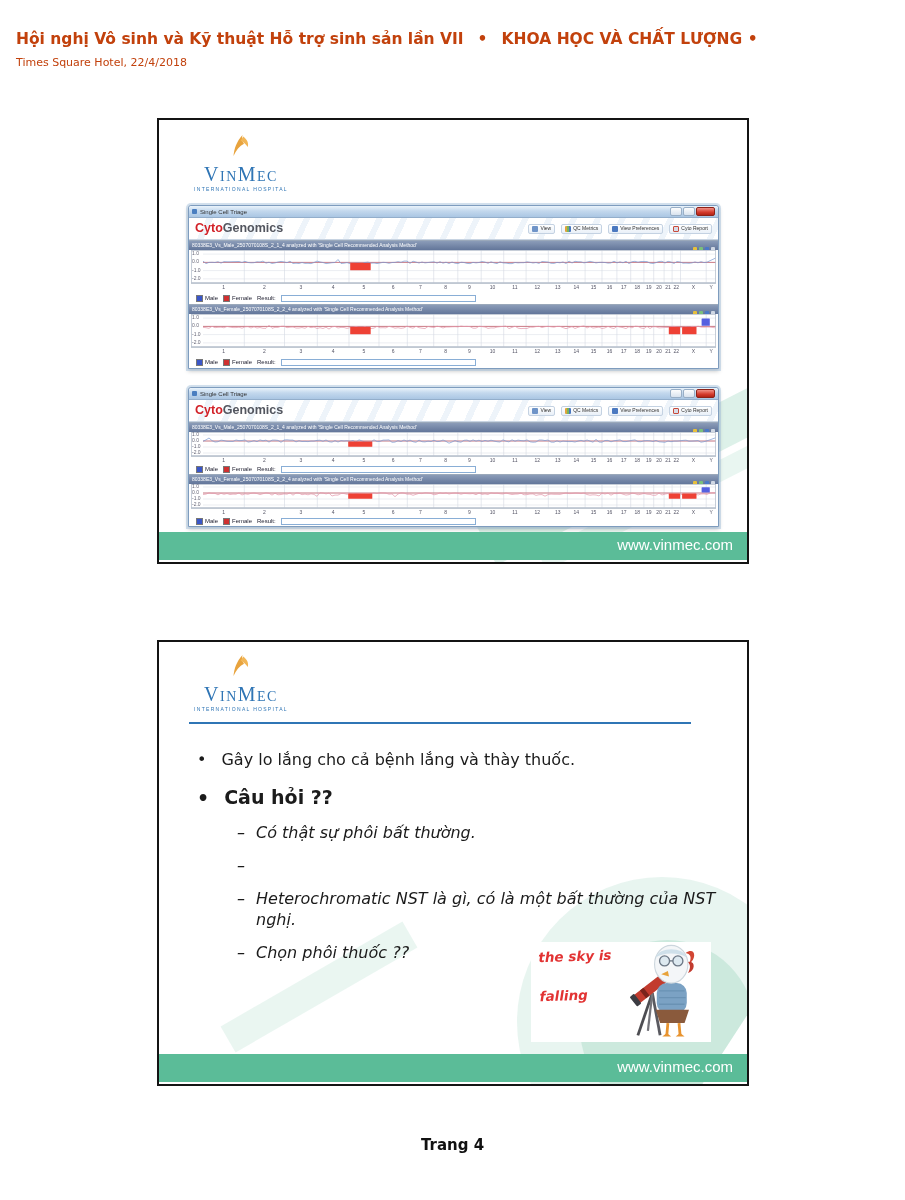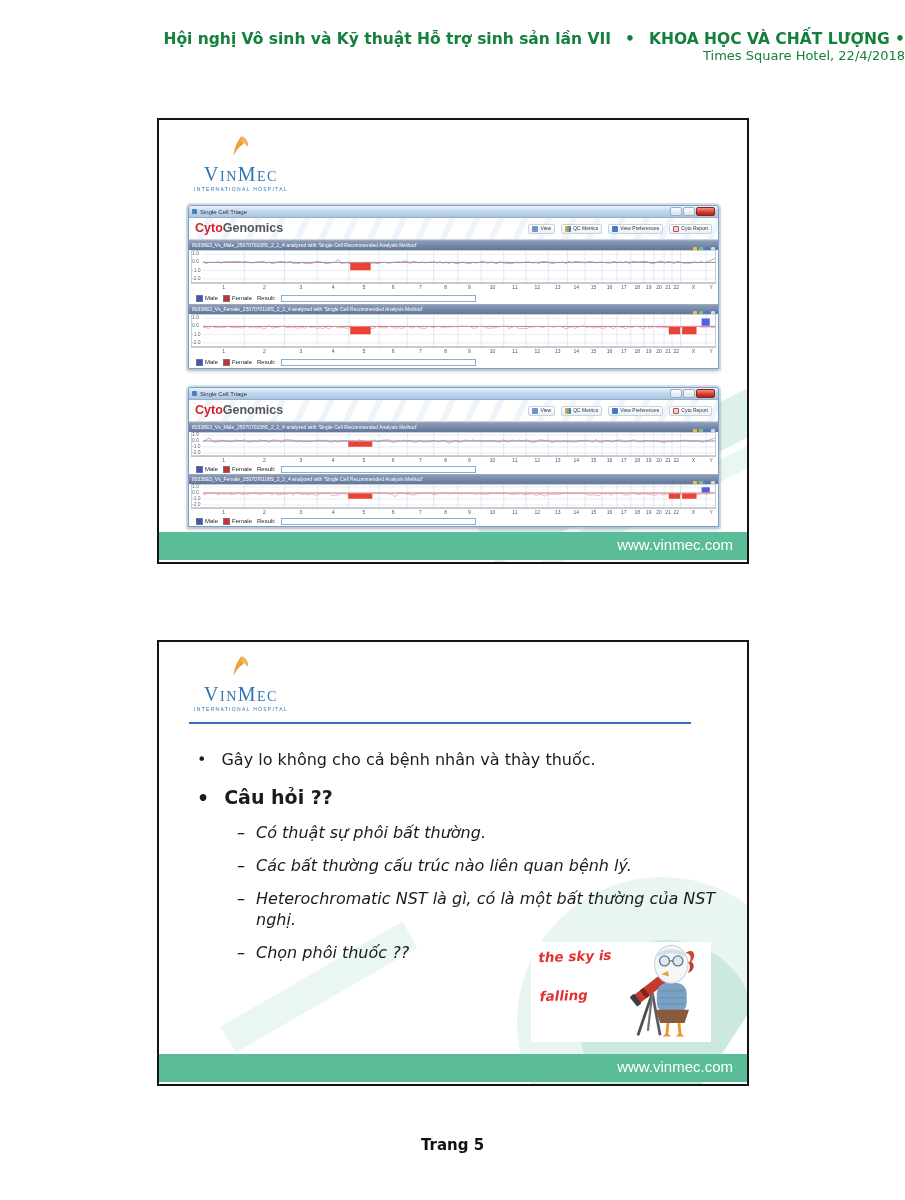--- a/index.html
+++ b/index.html
@@ -1,22 +1,22 @@
 <!DOCTYPE html>
 <html><head>
 <meta charset="utf-8">
 <style>
   html,body{margin:0;padding:0;}
   body{width:905px;height:1200px;background:#ffffff;position:relative;font-family:"DejaVu Sans",sans-serif;overflow:hidden;}
 
   
-  .page-header{position:absolute;top:30px;left:4px;right:0;text-align:right;color:#15803d;}
+  .page-header{position:absolute;top:30px;left:16px;right:0;text-align:left;color:#c2410c;}
   .page-header .h1{font-size:15.5px;font-weight:bold;}
   .page-header .h1 .dot{margin:0 14px;}
-  .page-header .h2{font-size:13px;margin-top:0;font-weight:normal;}
+  .page-header .h2{font-size:11px;margin-top:8px;font-weight:normal;}
   .page-number{position:absolute;top:1136px;left:0;right:0;text-align:center;font-size:15px;font-weight:bold;color:#111;}
 
   
   .slide{position:absolute;left:157px;width:588px;height:442px;background:#fff;border:2px solid #141414;overflow:hidden;}
   .slide1{top:118px;}
   .slide2{top:640px;}
   .slide-footer{position:absolute;left:0;right:0;bottom:2px;height:28px;background:#5bbc98;z-index:6;}
   .slide-footer .site{position:absolute;right:14px;top:4px;color:#fff;font-size:15px;font-family:"Liberation Sans",sans-serif;}
 
   
@@ -537,33 +537,32 @@
       </svg>
       <div class="logo-name">VinMec</div>
       <div class="logo-sub">INTERNATIONAL HOSPITAL</div>
     </div>
 
     <div class="divider"></div>
 
     <div class="bullets">
       <div class="b1">
         <span class="bdot">•</span>
-        <span>Gây lo không cho cả bệnh nhân và thày thuốc.</span>
+        <span>Gây lo lắng cho cả bệnh lắng và thày thuốc.</span>
       </div>
       <div class="b2">
         <span class="bdot">•</span>
         <span>Câu hỏi ??</span>
       </div>
       <div class="sb">
         <span class="dash">–</span>
-        <span>Có thuật sự phôi bất thường.</span>
+        <span>Có thật sự phôi bất thường.</span>
       </div>
       <div class="sb">
         <span class="dash">–</span>
-        <span>Các bất thường cấu trúc nào liên quan bệnh lý.</span>
       </div>
       <div class="sb">
         <span class="dash">–</span>
         <span>Heterochromatic NST là gì, có là một bất thường của NST nghị.</span>
       </div>
       <div class="sb">
         <span class="dash">–</span>
         <span>Chọn phôi thuốc ??</span>
       </div>
     </div>
@@ -606,14 +605,14 @@
 
         <path d="M48 26 L42 29 L49 31 Z" fill="#e8a23a"></path>
       </svg>
     </div>
 
     <footer class="slide-footer">
       <span class="site">www.vinmec.com</span>
     </footer>
   </section>
 
-  <div class="page-number">Trang 5</div>
+  <div class="page-number">Trang 4</div>
 </div>
 
 </body></html>

